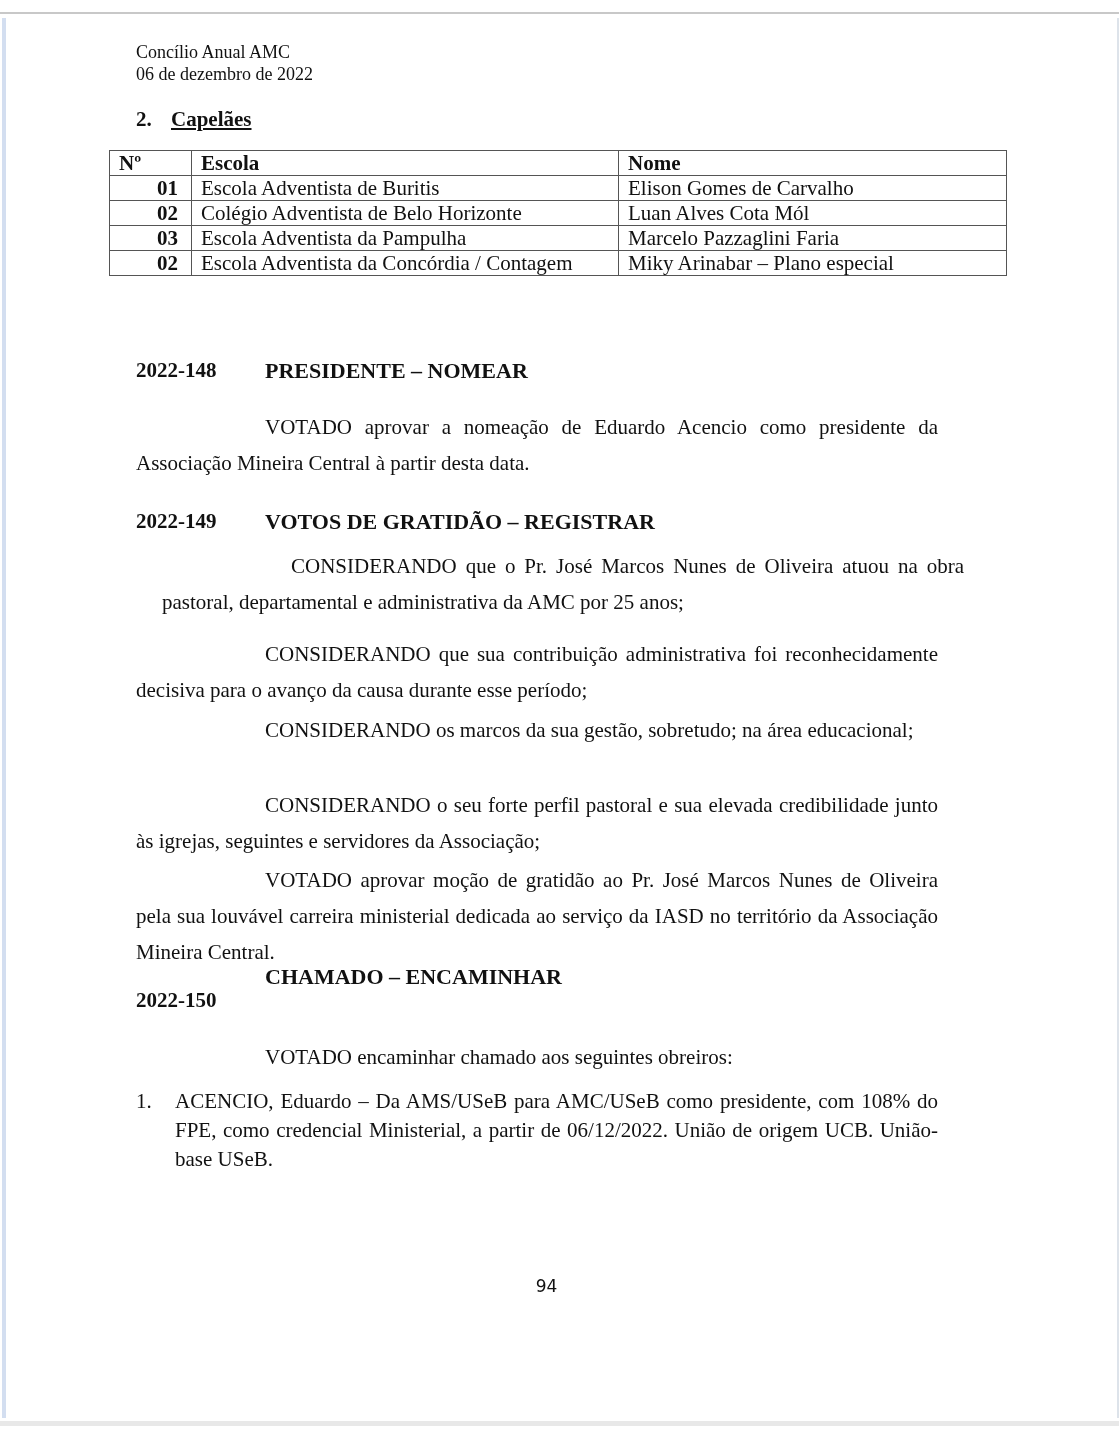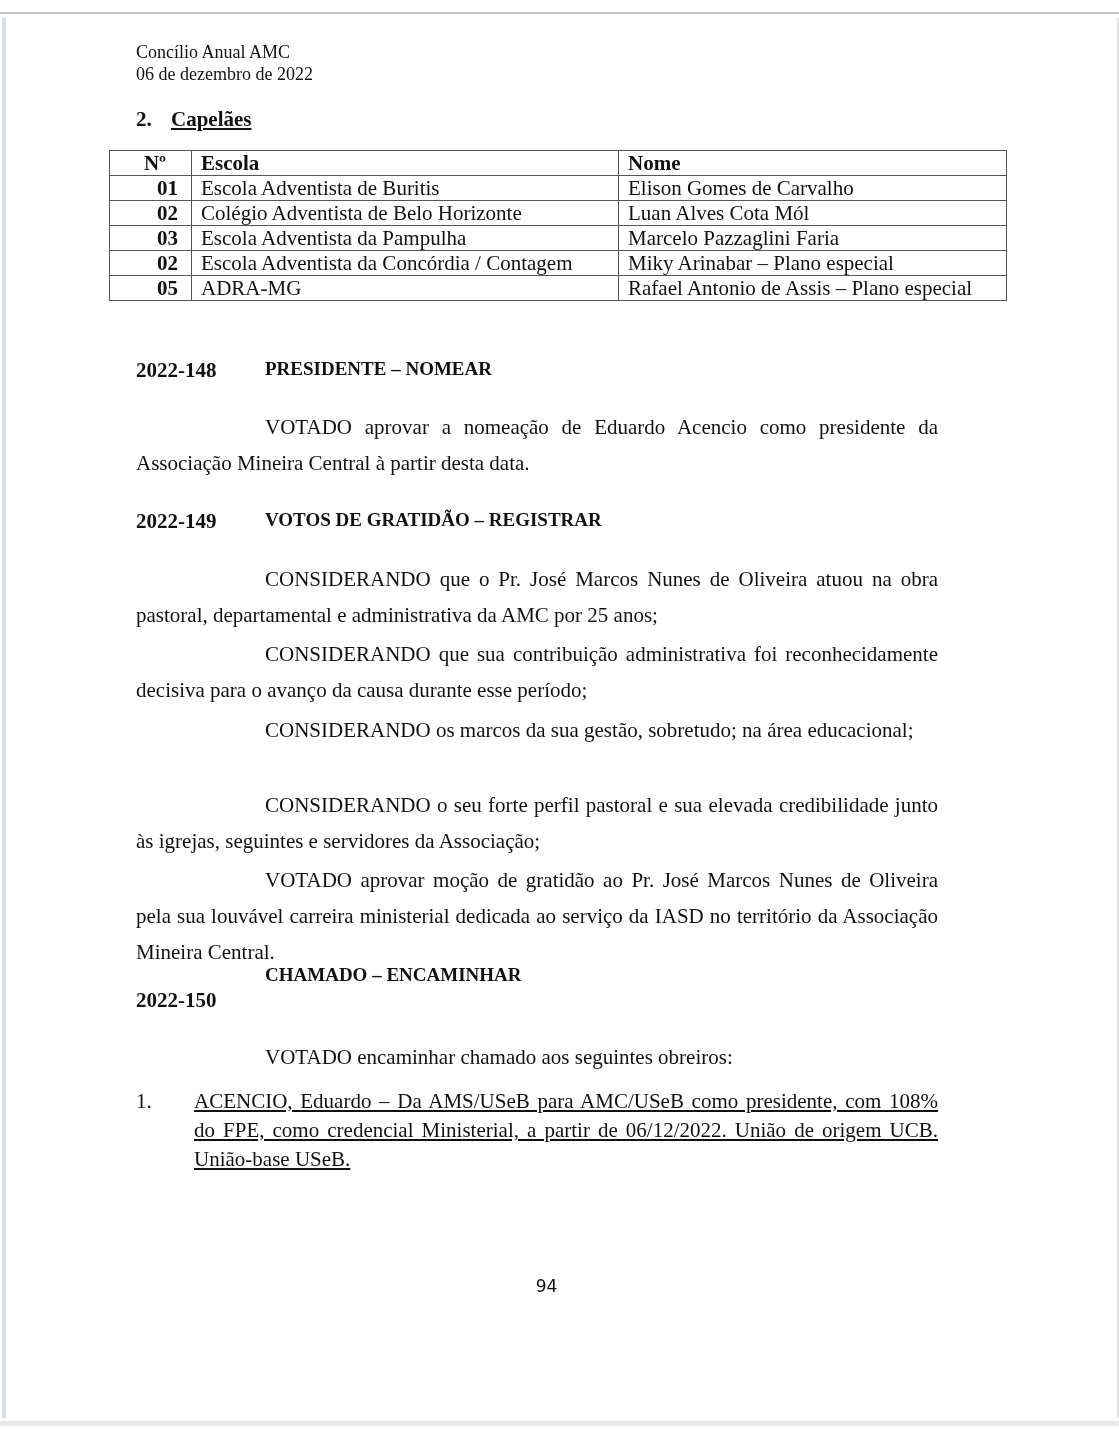--- a/index.html
+++ b/index.html
@@ -22,37 +22,37 @@
     table.cap {
       position: absolute; left: 109px; top: 150px;
       border-collapse: collapse; font-size: 21px;
     }
     table.cap td {
       border: 1.5px solid #555; height: 24px; padding: 0 0 0 9px;
       line-height: 24px; vertical-align: middle; white-space: nowrap;
     }
     table.cap td.num { width: 68px; text-align: right; padding: 0 13px 0 0; font-weight: bold; }
     table.cap td.th { font-weight: bold; }
-    table.cap td.thnum { font-weight: bold; text-align: center; padding-left: 9px; width: 72px; }
+    table.cap td.thnum { font-weight: bold; text-align: left; padding-left: 9px; width: 72px; }
     .c2 { width: 417px; }
     .c3 { width: 378px; }
 
     .res-code { font-size: 21px; font-weight: bold; }
-    .res-title { font-size: 19px; font-weight: bold; }
+    .res-title { font-size: 22px; font-weight: bold; }
 
     .para {
       position: absolute; left: 136px; width: 802px;
       font-size: 21px; line-height: 36px; text-align: justify;
       text-indent: 129px;
     }
     .list-item {
       position: absolute; left: 136px; width: 802px; font-size: 21px; line-height: 29px;
     }
     .list-item .ln { position: absolute; left: 0; top: 0; }
-    .list-item .lt { margin-left: 58px; text-align: justify; display: block; text-decoration: underline; }
+    .list-item .lt { margin-left: 39px; text-align: justify; display: block; }
     .page-num {
       position: absolute; left: 0; width: 1073px; top: 1276px; text-align: center;
       font-family: "DejaVu Sans", "Liberation Sans", sans-serif; font-size: 17px; padding-left: 10px;
     }
   </style>
 </head>
 <body>
 
 <div class="top-rule"></div>
 <div class="left-bar"></div>
@@ -89,38 +89,33 @@
     <tr>
       <td class="num">03</td>
       <td class="c2">Escola Adventista da Pampulha</td>
       <td class="c3">Marcelo Pazzaglini Faria</td>
     </tr>
     <tr>
       <td class="num">02</td>
       <td class="c2">Escola Adventista da Concórdia / Contagem</td>
       <td class="c3">Miky Arinabar – Plano especial</td>
     </tr>
-    <tr>
-      <td class="num">05</td>
-      <td class="c2">ADRA-MG</td>
-      <td class="c3">Rafael Antonio de Assis – Plano especial</td>
-    </tr>
   </tbody>
     </table>
 
   <div>
     <div class="abs res-code" style="left:136px; top:358px;">2022-148</div>
     <div class="abs res-title" style="left:265px; top:358px;">PRESIDENTE – NOMEAR</div>
     <div class="para" style="top:409px;">VOTADO aprovar a nomeação de Eduardo Acencio como presidente da Associação Mineira Central à partir desta data.</div>
   </div>
 
   <div>
     <div class="abs res-code" style="left:136px; top:509px;">2022-149</div>
     <div class="abs res-title" style="left:265px; top:509px;">VOTOS DE GRATIDÃO – REGISTRAR</div>
-    <div class="para" style="top:561px;">CONSIDERANDO que o Pr. José Marcos Nunes de Oliveira atuou na obra pastoral, departamental e administrativa da AMC por 25 anos;</div>
+    <div class="para" style="top:548px;margin-left:26px;">CONSIDERANDO que o Pr. José Marcos Nunes de Oliveira atuou na obra pastoral, departamental e administrativa da AMC por 25 anos;</div>
     <div class="para" style="top:636px;">CONSIDERANDO que sua contribuição administrativa foi reconhecidamente decisiva para o avanço da causa durante esse período;</div>
     <div class="para" style="top:712px;">CONSIDERANDO os marcos da sua gestão, sobretudo; na área educacional;</div>
     <div class="para" style="top:787px;">CONSIDERANDO o seu forte perfil pastoral e sua elevada credibilidade junto às igrejas, seguintes e servidores da Associação;</div>
     <div class="para" style="top:862px;">VOTADO aprovar moção de gratidão ao Pr. José Marcos Nunes de Oliveira pela sua louvável carreira ministerial dedicada ao serviço da IASD no território da Associação Mineira Central.</div>
   </div>
 
   <div>
     <div class="abs res-code" style="left:136px; top:988px;">2022-150</div>
     <div class="abs res-title" style="left:265px; top:964px;">CHAMADO – ENCAMINHAR</div>
     <div class="para" style="top:1039px;">VOTADO encaminhar chamado aos seguintes obreiros:</div>

